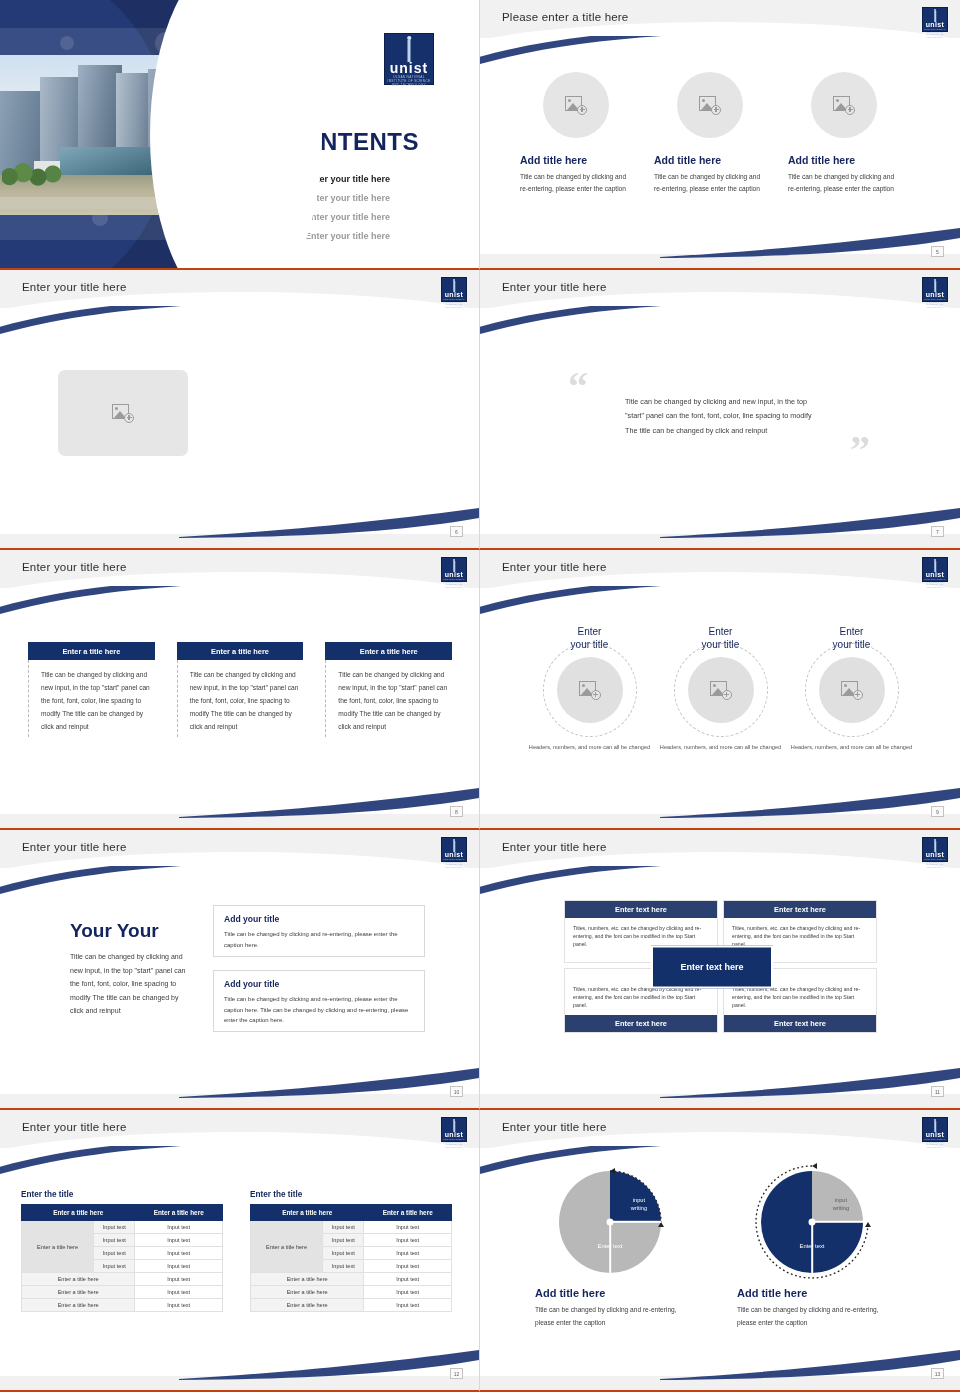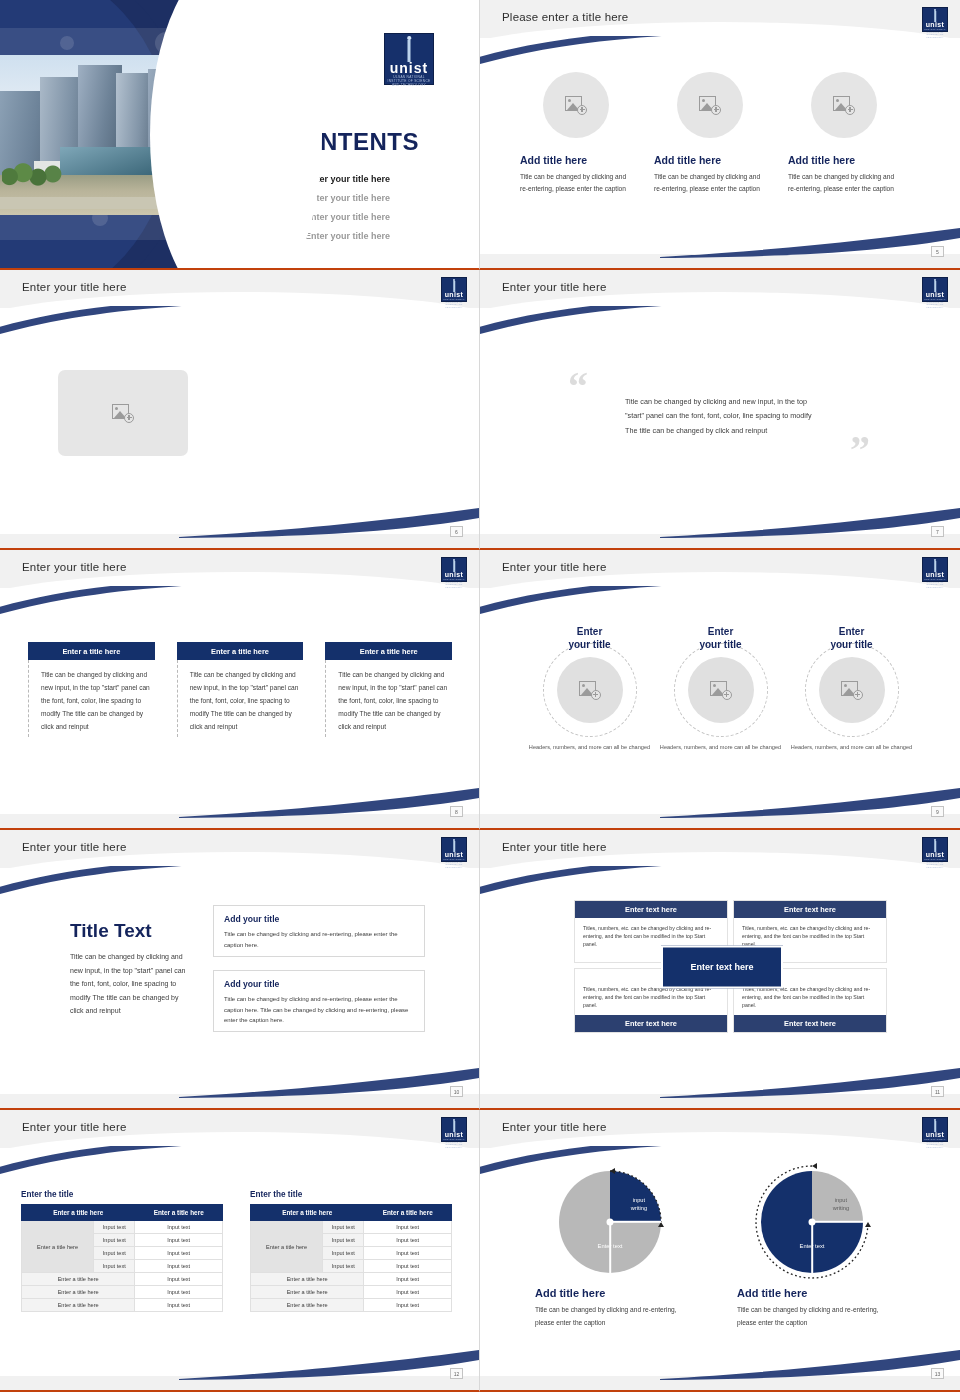--- a/index.html
+++ b/index.html
@@ -94,32 +94,32 @@
 
   .s4-quote { position: absolute; left: 208px; top: 128px; width: 200px; font-size: 7.2px; color: #3c3c3c; line-height: 2.0; }
 
   .s5-cols { position: absolute; left: 28px; top: 92px; width: 424px; display: flex; gap: 22px; }
   .s5-col { width: 127px; position: relative; padding-left: 0; }
   .s5-bar { background: #14306b; color: #fff; font-size: 7.4px; font-weight: 700; text-align: center; padding: 4.5px 0; }
   .s5-body { border-left: 1px dashed #b9b9b9; padding: 8px 0 4px 12px; font-size: 6.6px; color: #3c3c3c; line-height: 1.98; }
 
   .s6-cols { position: absolute; left: 46px; top: 76px; width: 390px; display: flex; gap: 4px; }
   .s6-col { width: 127px; text-align: center; position: relative; }
-  .s6-h { font-size: 10px; font-weight: 700; color: #14245c; line-height: 1.25; margin-bottom: 4px; }
+  .s6-h { font-size: 10px; font-weight: 400; color: #14245c; line-height: 1.25; margin-bottom: 4px; }
   .s6-ring { width: 94px; height: 94px; border-radius: 50%; border: 1px dashed #c4c4c4; margin: -12px auto 0; display: flex; align-items: center; justify-content: center; }
   .s6-inner { width: 66px; height: 66px; border-radius: 50%; background: #e0e0e0; display: flex; align-items: center; justify-content: center; }
   .s6-cap { font-size: 5.6px; color: #555; line-height: 1.6; margin-top: 6px; }
 
   .s7-left { position: absolute; left: 70px; top: 90px; width: 118px; }
   .s7-big { font-size: 19px; font-weight: 700; color: #14245c; margin-bottom: 8px; }
   .s7-p { font-size: 7px; color: #3c3c3c; line-height: 1.93; }
   .s7-bh { font-size: 8.6px; font-weight: 700; color: #14245c; margin-bottom: 5px; }
   .s7-bp { font-size: 6px; color: #3c3c3c; line-height: 1.75; }
 
-  .s8-grid { position: absolute; left: 77px; top: 70px; width: 330px; padding-left: 17px; }
+  .s8-grid { position: absolute; left: 67px; top: 70px; width: 330px; padding-left: 17px; }
   .s8-row { display: flex; gap: 5px; }
   .s8-cell { width: 163px; border: 1px solid #e2e2e2; background: #fff; }
   .s8-bar { background: #2c4070; color: #fff; font-size: 7.4px; font-weight: 700; text-align: center; padding: 4px 0; }
   .s8-txt { font-size: 5.2px; color: #3c3c3c; line-height: 1.55; padding: 6px 8px 14px; }
   .s8-center { position: absolute; left: 50%; top: 50%; transform: translate(-50%,-50%); width: 122px; height: 43px; background: #14306b; border: 2px solid #fff; color: #fff; font-size: 9px; font-weight: 700; display: flex; align-items: center; justify-content: center; z-index: 6; }
   .s9-h { font-size: 8.2px; font-weight: 700; color: #14245c; margin-bottom: 5px; }
   table.s9 { border-collapse: collapse; width: 202px; }
   table.s9 th { background: #14306b; color: #fff; font-size: 6.4px; font-weight: 700; padding: 4px 0; text-align: center; border: 1px solid #14306b; }
   table.s9 th.sep { border-left: 1px solid #5a6d9e; }
   table.s9 td { font-size: 5.6px; color: #3c3c3c; padding: 3px 0; text-align: center; border: 1px solid #e0e0e0; background: #fff; }
@@ -449,21 +449,21 @@
         </svg>
     </div>
     <div class="logo">
       <div class="dot"></div>
         <div class="mast"></div>
       <div class="word">unist</div>
       <div class="sub">ULSAN NATIONAL INSTITUTE OF SCIENCE AND TECHNOLOGY</div>
     </div>
 
     <div class="s7-left">
-      <div class="s7-big">Title Text</div>
+      <div class="s7-big">Your Your</div>
       <div class="s7-p">Title can be changed by clicking and new input, in the top "start" panel can the font, font, color, line spacing to modify The title can be changed by click and reinput</div>
     </div>
     <div style="position:absolute;left:213px;top:75px;width:212px;border:1px solid #d8d8d8;padding:8px 10px 10px;height:52px;">
       <div class="s7-bh">Add your title</div>
       <div class="s7-bp">Title can be changed by clicking and re-entering, please enter the caption here.</div>
     </div>
     <div style="position:absolute;left:213px;top:140px;width:212px;border:1px solid #d8d8d8;padding:8px 10px 10px;height:62px;">
       <div class="s7-bh">Add your title</div>
       <div class="s7-bp">Title can be changed by clicking and re-entering, please enter the caption here. Title can be changed by clicking and re-entering, please enter the caption here.</div>
     </div>

